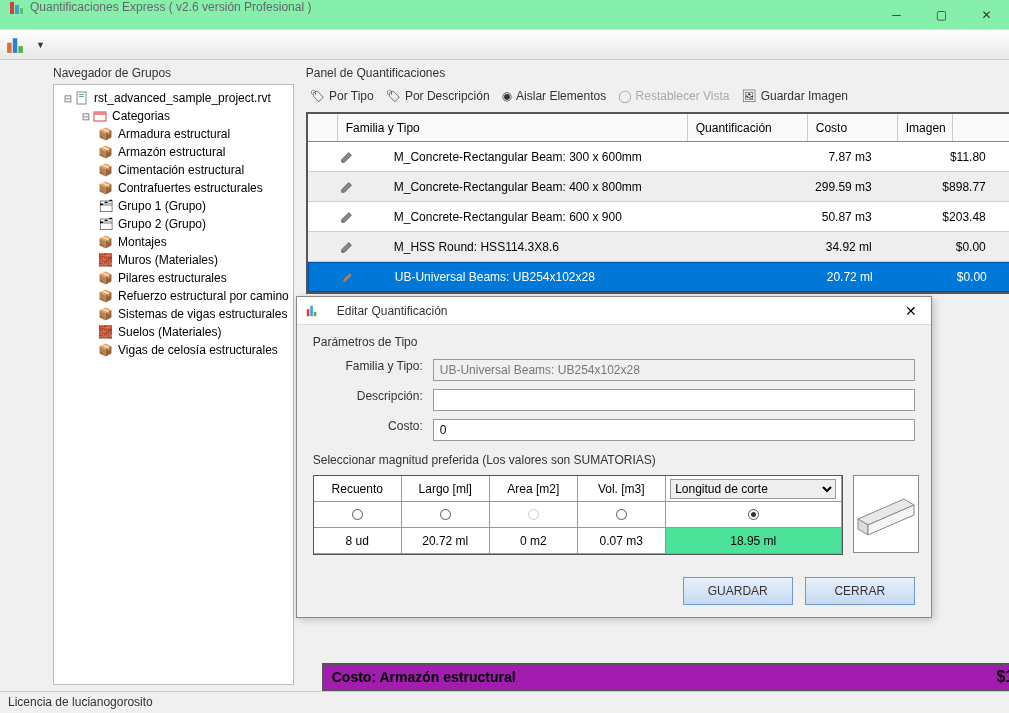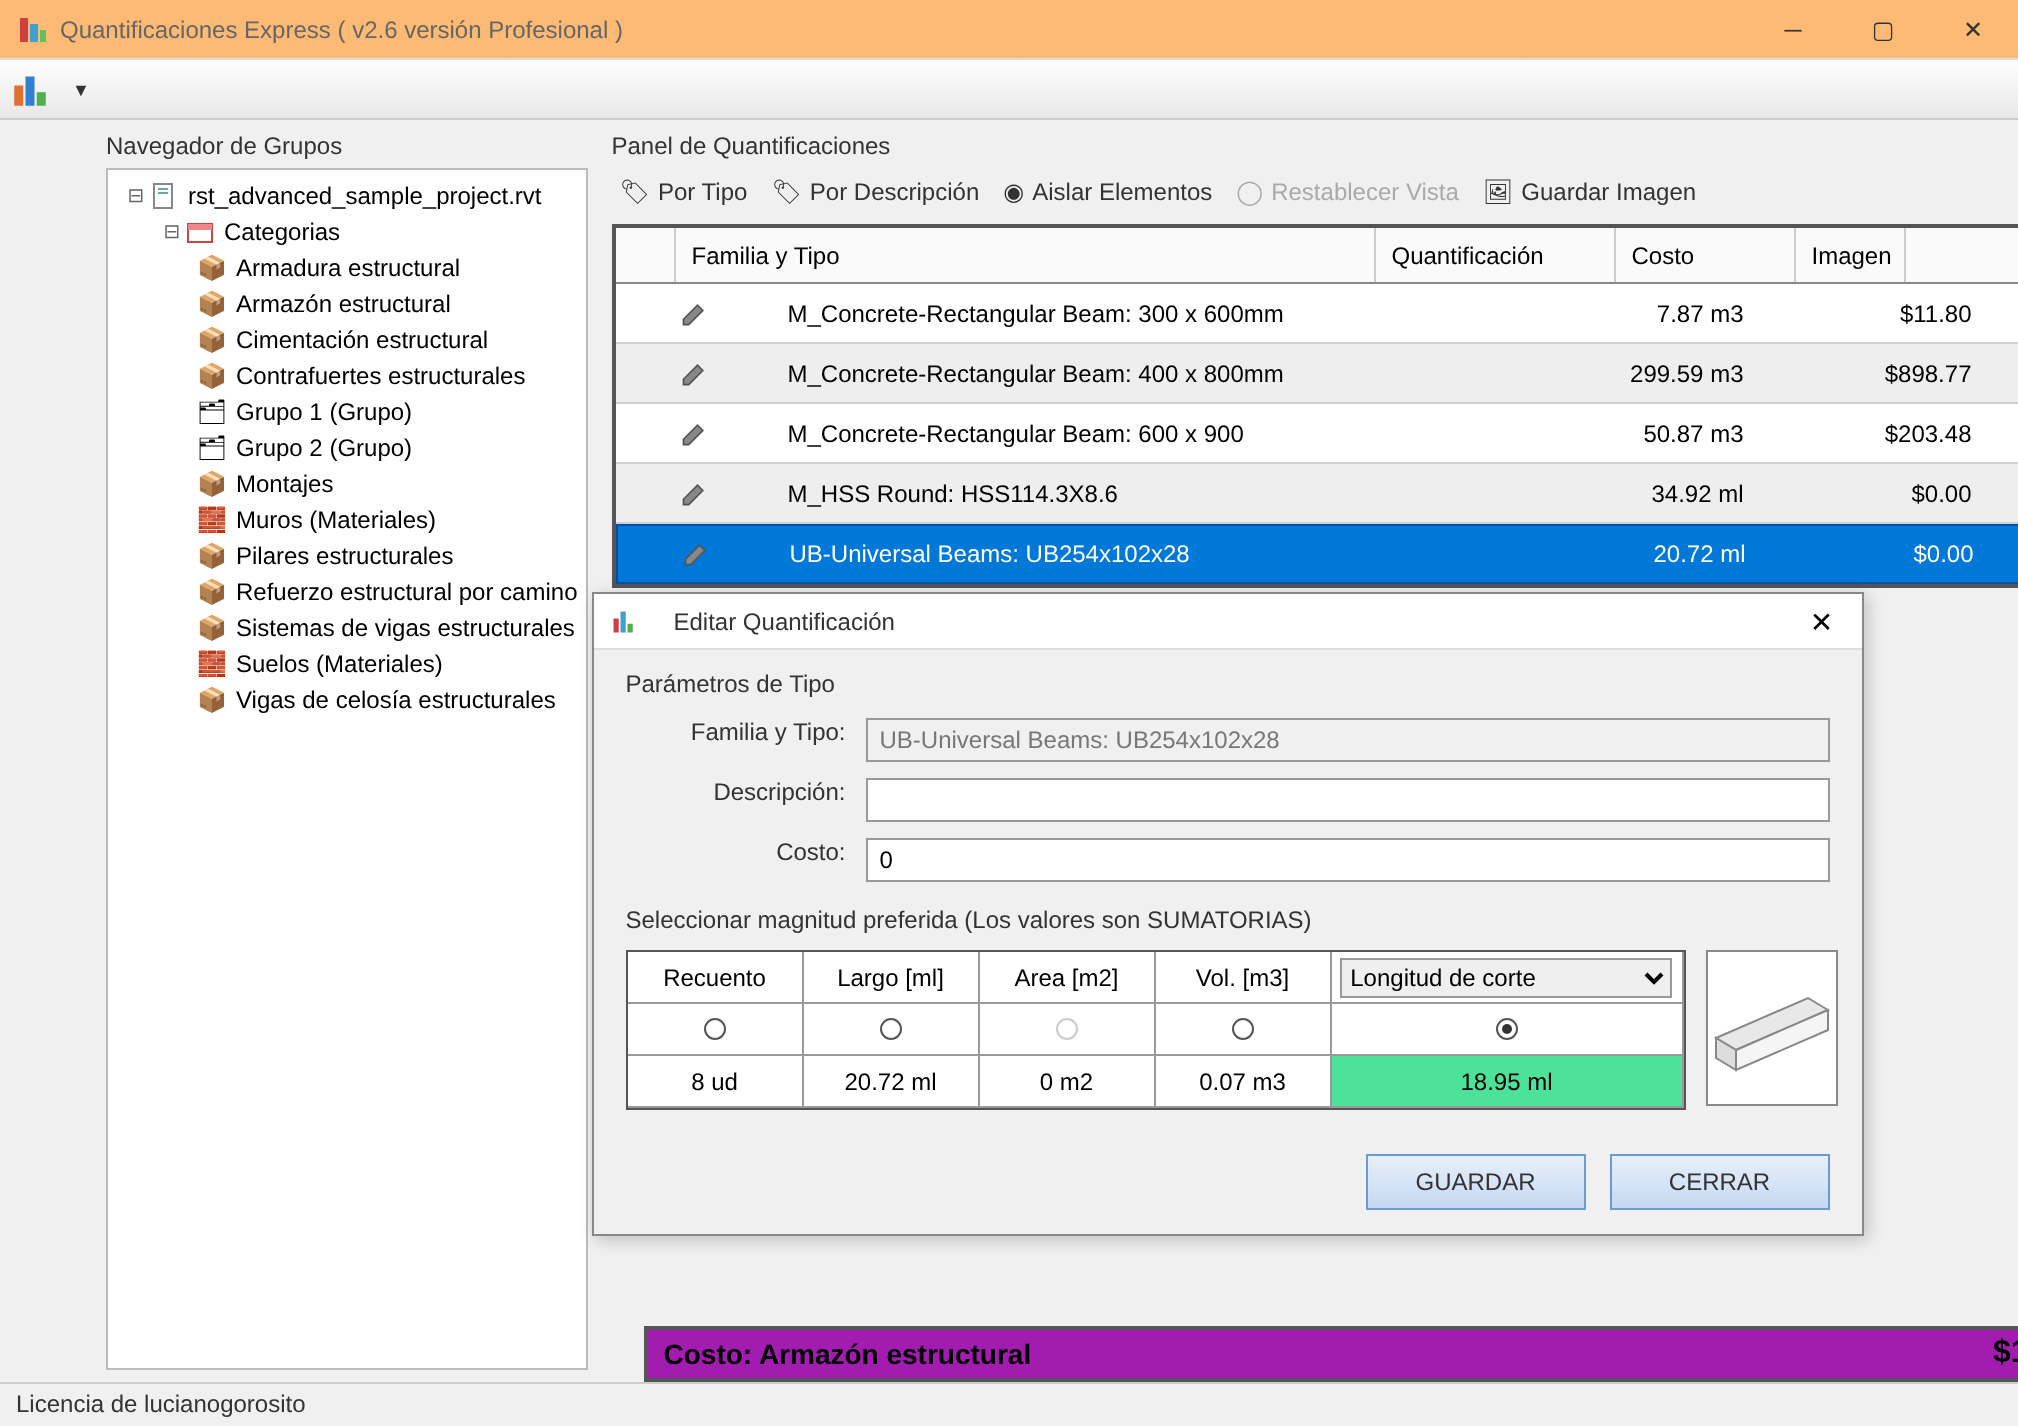--- a/index.html
+++ b/index.html
@@ -1,17 +1,17 @@
 <!DOCTYPE html>
 <html><head>
 <meta charset="utf-8">
 <style>
 * { box-sizing: border-box; margin: 0; padding: 0; font-family: "Segoe UI", Tahoma, sans-serif; font-size: 12px; }
 body { background: #f0f0f0; width: 1009px; height: 713px; overflow: hidden; }
-.titlebar { height: 30px; background: #fdba74; display: flex; align-items: center; padding-left: 8px; border-bottom: 1px solid #ddd; }
+.titlebar { height: 30px; background: #86efac; display: flex; align-items: flex-start; padding-left: 8px; border-bottom: 1px solid #ddd; }
 .titlebar .icon { width: 16px; height: 16px; margin-right: 6px; }
 .titlebar .title { flex: 1; color: #666; }
 .titlebar .winbtn { width: 45px; height: 30px; display: flex; align-items: center; justify-content: center; color: #333; }
 .toolbar { height: 30px; background: linear-gradient(#fefefe,#e8e8e8); border-bottom: 1px solid #ccc; display: flex; align-items: center; padding-left: 6px; gap: 4px; }
 .toolbar .dropdown-arrow { font-size: 9px; color: #333; margin-left: 4px; padding: 4px; }
 .main { display: flex; height: calc(100% - 60px - 22px); padding-left: 47px; }
 .leftpanel { width: 346px; padding: 6px; }
 .panel-title { color: #333; margin-bottom: 4px; }
 .tree { background: #fff; border: 1px solid #bbb; height: calc(100% - 18px); padding: 4px; overflow: auto; }
 .tree-node { display: flex; align-items: center; height: 18px; white-space: nowrap; }

